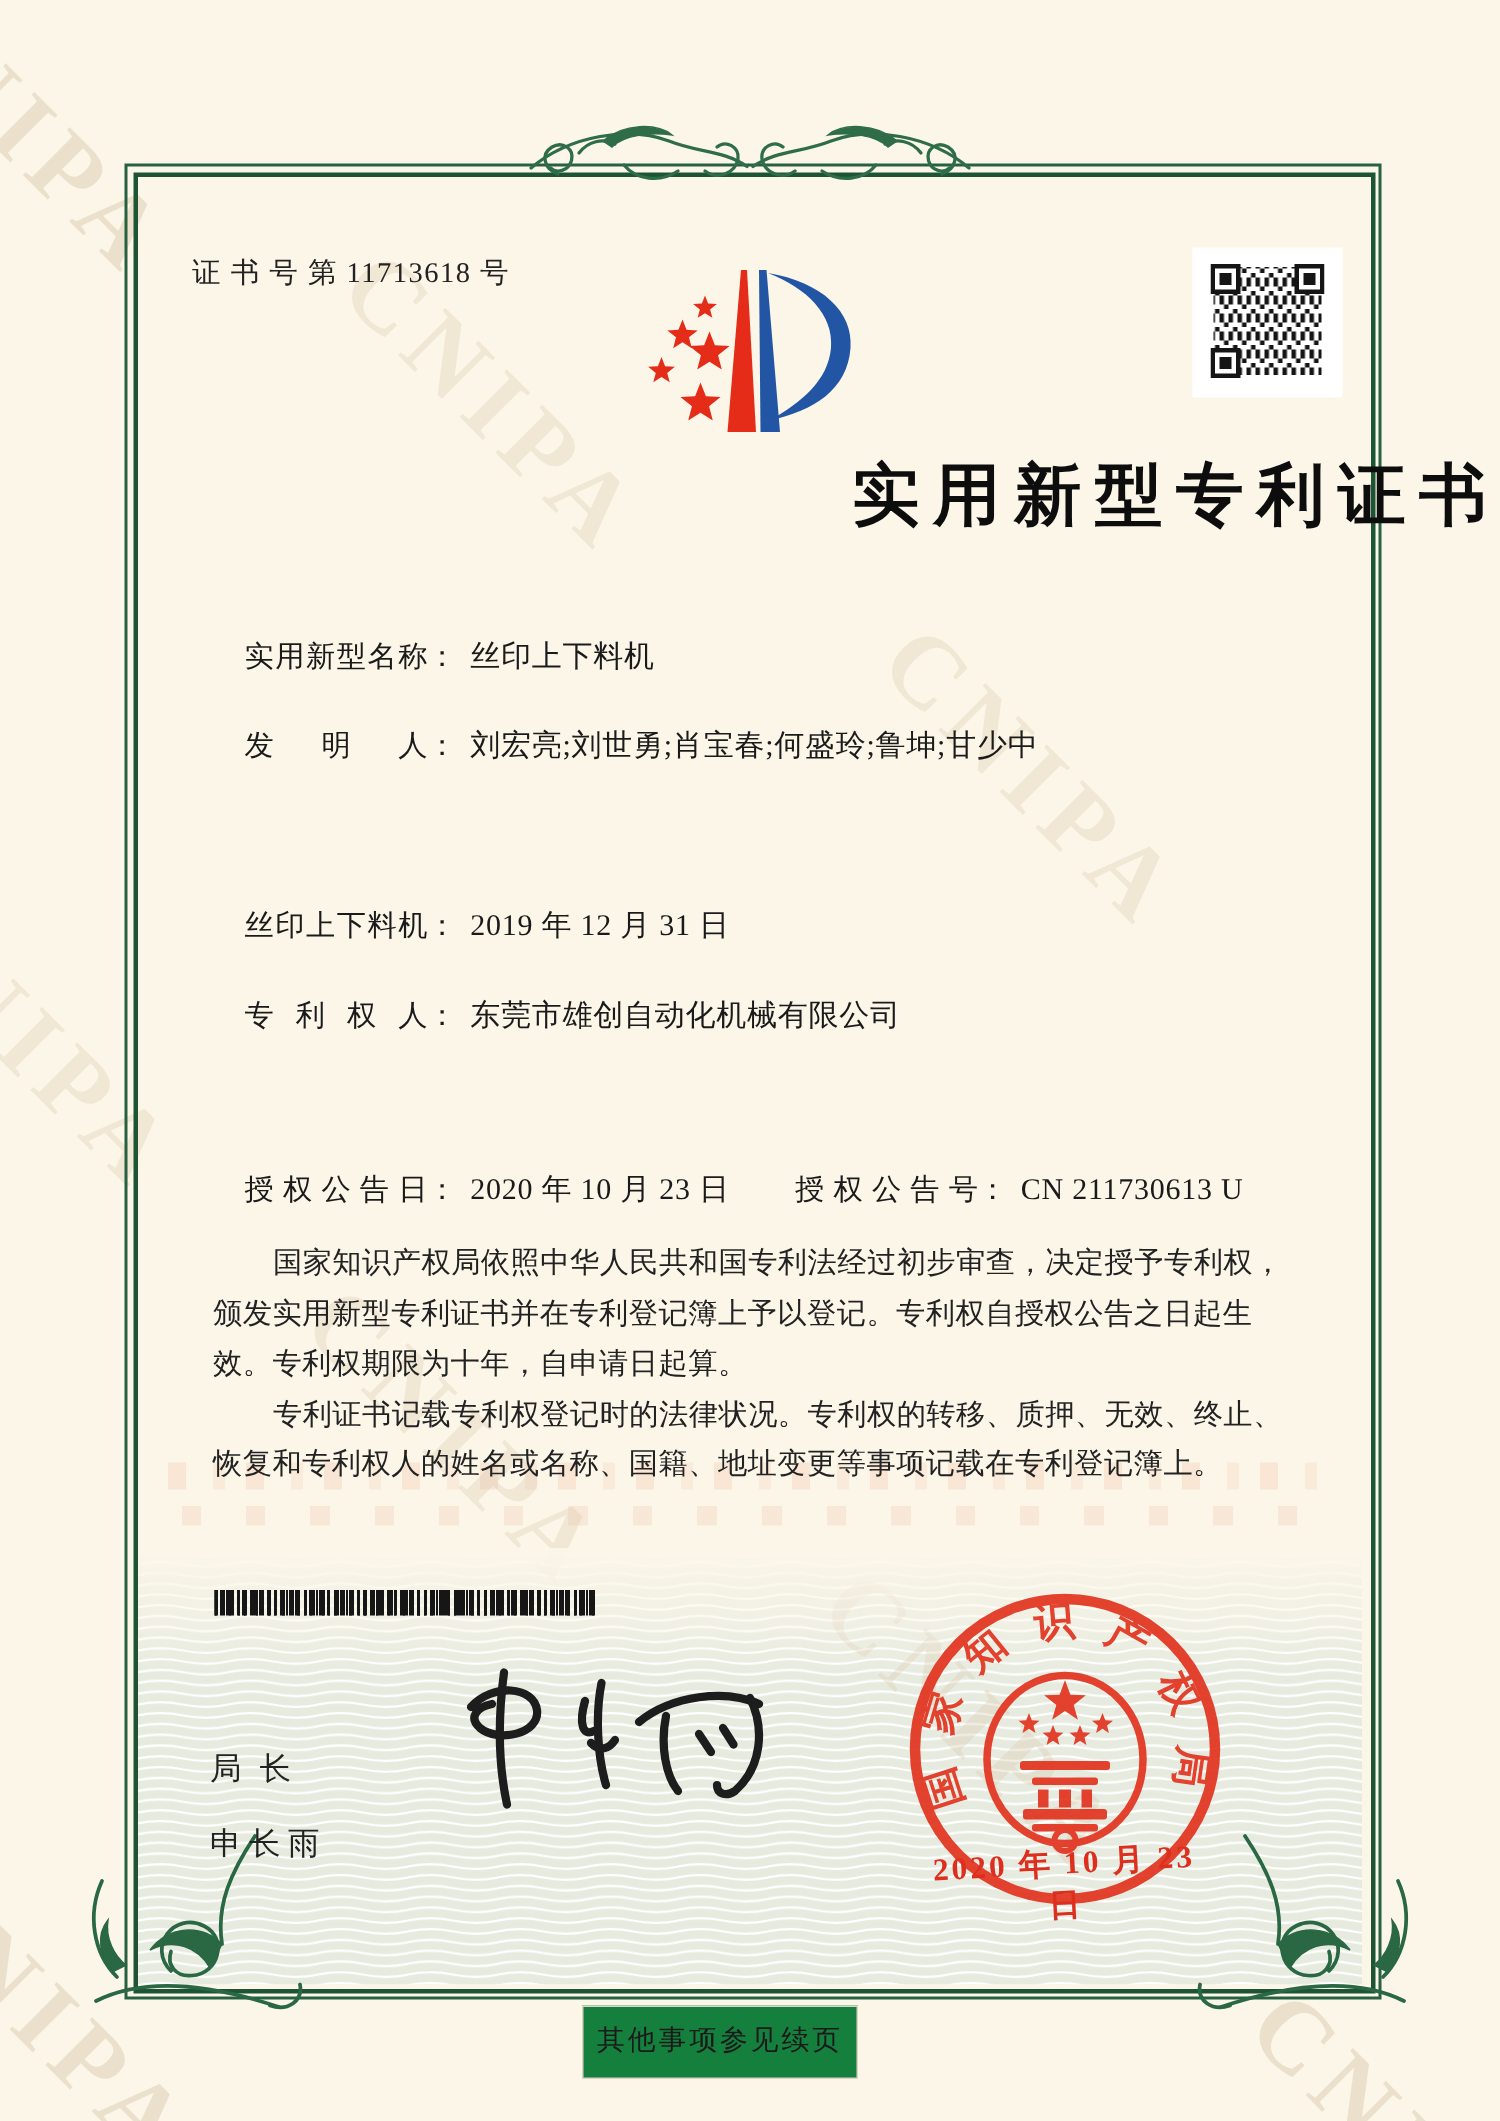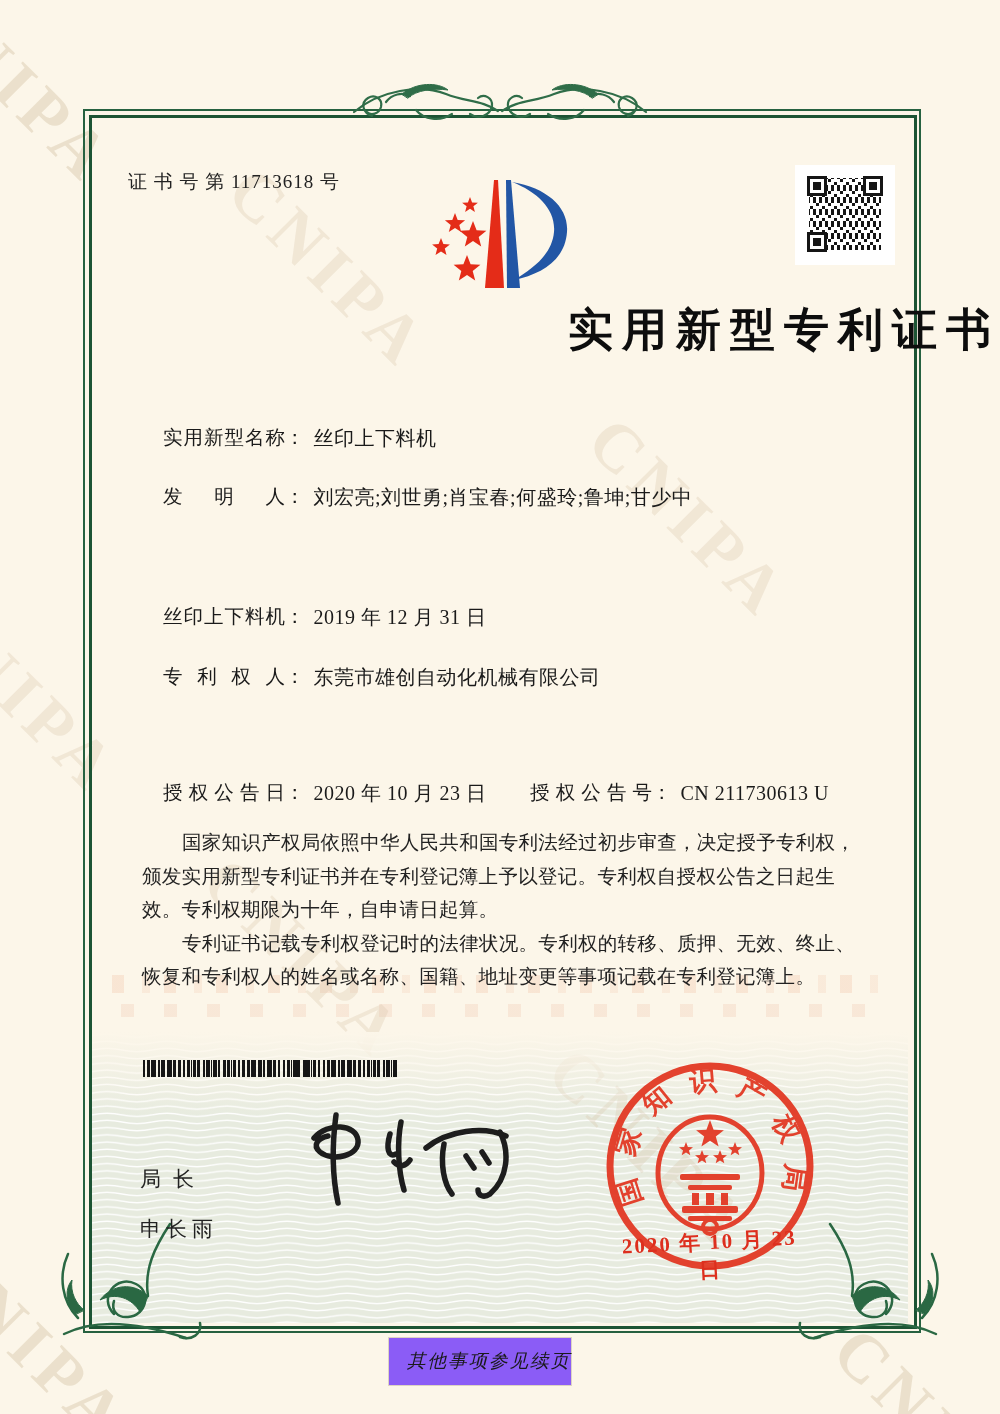--- a/index.html
+++ b/index.html
@@ -53,21 +53,21 @@
   .officer-title{position:absolute;left:140px;top:1143px;z-index:4;font-size:21px;letter-spacing:12px;color:#222;margin-top:22px;}
   .officer-name{position:absolute;left:140px;top:1215px;z-index:4;font-size:21px;letter-spacing:5px;color:#222;}
   .sig{position:absolute;left:298px;top:1100px;z-index:4;}
   
   .seal{position:absolute;left:602px;top:1058px;width:216px;height:216px;z-index:5;}
   .sealdate{position:absolute;left:610px;top:1228px;width:200px;z-index:6;text-align:center;
       font-size:21px;color:#dd2f1e;letter-spacing:2px;transform:rotate(-3deg);font-weight:bold;}
   
   .pagenote{position:absolute;left:0;right:0;top:1291px;z-index:4;text-align:center;font-size:17.5px;letter-spacing:2px;color:#222;}
   .footbox{position:absolute;left:388px;top:1337px;width:182px;height:47px;z-index:4;
-      background:#8b5cf6;border:1px solid #ddd3c2;text-align:right;line-height:47px;font-size:18.5px;letter-spacing:2px;font-style:italic;}
+      background:#15803d;border:1px solid #ddd3c2;text-align:center;line-height:47px;font-size:18.5px;letter-spacing:2px;}
   .orn{position:absolute;z-index:3;}
 </style>
 </head>
 <body>
 
 <div class="page">
 
   <div class="wm" style="left:-75px;top:-45px">CNIPA</div>
   <div class="wm light" style="left:240px;top:140px">CNIPA</div>
   <div class="wm light" style="left:600px;top:390px">CNIPA</div>

